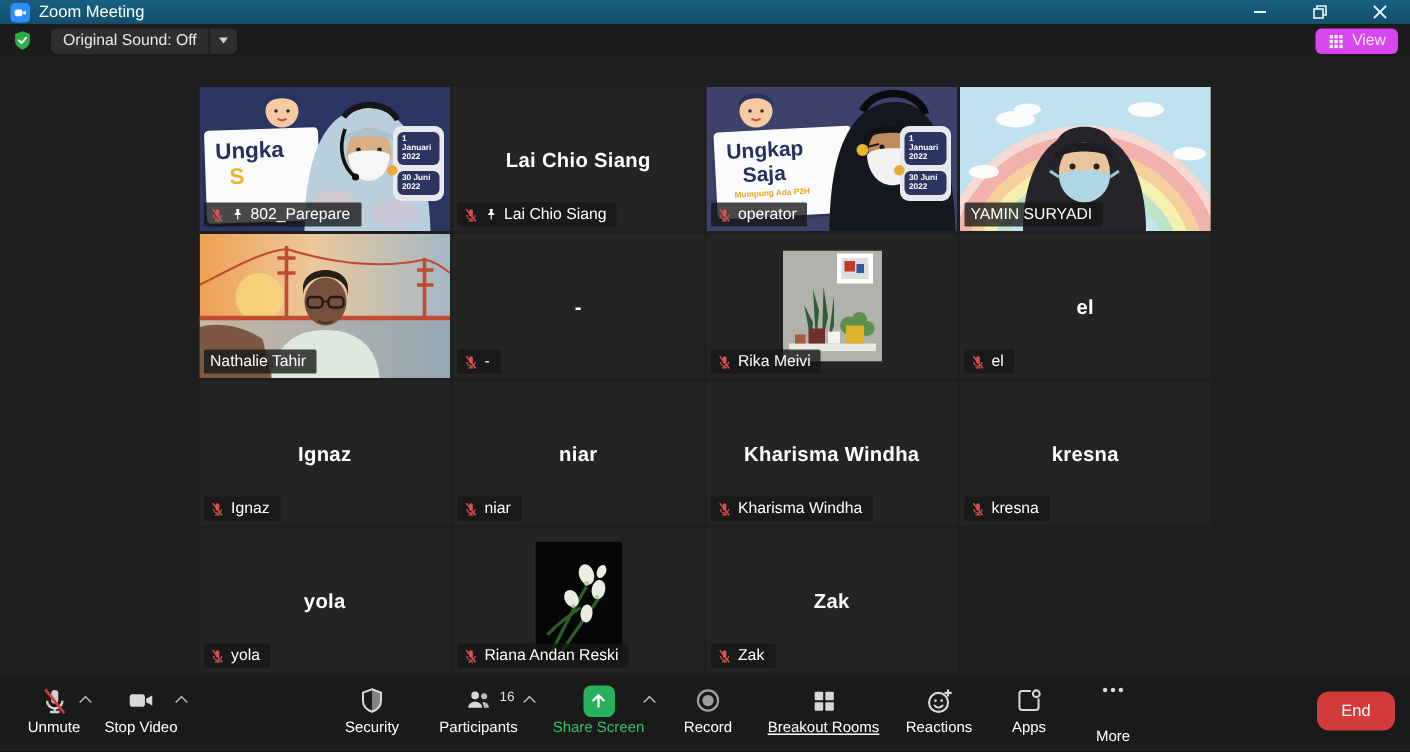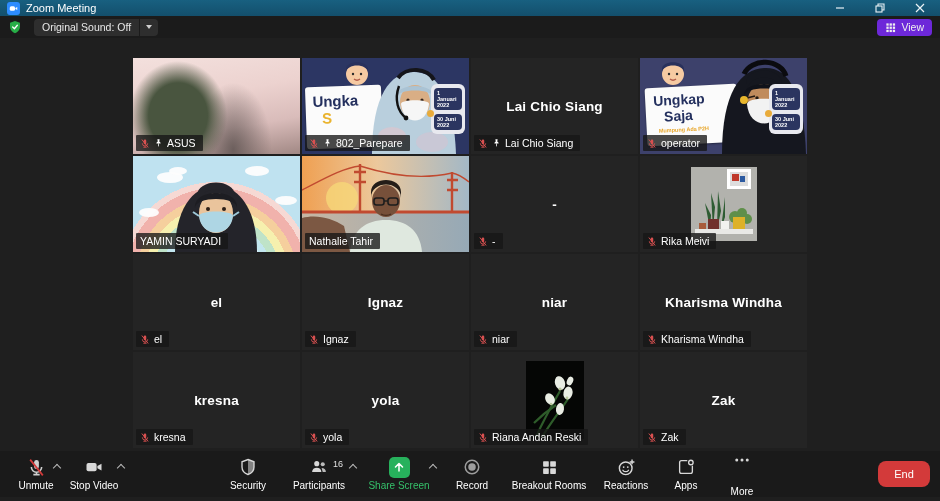--- a/index.html
+++ b/index.html
@@ -18,21 +18,21 @@
   .winbtn svg { display:block; }
 
   
   .topbar { height:22px; background:#1b1b1b; display:flex; align-items:center; flex:0 0 auto; padding:0 8px; }
   .shield-ok { width:14px; height:14px; margin-right:12px; }
   .os-btn { background:#2e2e2e; border-radius:4px; height:17px; display:flex; align-items:center; color:#e8e8e8; font-size:10.5px;justify-content:flex-end; }
   .os-label { padding:0 8px; }
   .os-sep { width:1px; height:17px; background:#1b1b1b; }
   .os-caret { padding:0 6px; display:flex; align-items:center; }
   .caret-dn { width:0; height:0; border-left:3.5px solid transparent; border-right:3.5px solid transparent; border-top:4px solid #cfcfcf; }
-  .view-btn { margin-left:auto; background:#6d28d9; border-radius:4px; height:17px; display:flex; align-items:center; gap:5px; padding:0 8px; color:#efefef; font-size:10.5px; }
+  .view-btn { margin-left:auto; background:#d946ef; border-radius:4px; height:17px; display:flex; align-items:center; gap:5px; padding:0 8px; color:#efefef; font-size:10.5px; }
 
   
   .stage { height:413px; background:#1f1f1f; flex:0 0 auto; display:flex; justify-content:center; }
   .grid { margin-top:20px; display:grid; grid-template-columns:repeat(4,167px); grid-auto-rows:96px; gap:2px; }
   .tile { position:relative; background:#242424; overflow:hidden; }
   .tile.active { outline:2px solid #ecdf9b; outline-offset:-2px; z-index:2; }
   .center-name { position:absolute; inset:0; display:flex; align-items:center; justify-content:center;
     color:#fff; font-size:13.5px; font-weight:bold; letter-spacing:.2px; }
   .nlabel { position:absolute; left:3px; bottom:3px; background:rgba(22,22,22,.78); color:#fff;
     font-size:10.5px; padding:2px 7px 2px 4px; display:flex; align-items:center; gap:4px; border-radius:1px; max-width:95%; white-space:nowrap; }
@@ -192,33 +192,20 @@
       <svg width="11" height="11" viewBox="0 0 24 24" style="color:#efefef">
           <use href="#i-grid9"></use>
         </svg>
       <span>View</span>
     </div>
   </div>
 
   <div class="stage">
     <div class="grid">
 
-      <div class="tile">
-        <div class="fill asus-bg"></div>
-        <div class="nlabel">
-          <svg width="10" height="11" viewBox="0 0 24 24" style="color:#d95050">
-              <use href="#i-mic"></use>
-              <path d="M4.5 2.5l15 19" stroke="#d95050" stroke-width="2.4"></path>
-            </svg>
-          <svg width="9" height="10" viewBox="0 0 24 24" style="color:#fff">
-              <use href="#i-pin"></use>
-            </svg>
-          <span>ASUS</span>
-        </div>
-      </div>
 
       <div class="tile">
         <div class="fill navy-bg1">
           <div class="yellow-circle" style="width:62px;height:62px;left:96px;top:26px;"></div>
 
           <svg width="30" height="26" viewBox="0 0 30 26" style="position:absolute;left:40px;top:2px;">
             <circle cx="15" cy="14" r="11" fill="#f6caa2"></circle>
             <path d="M4 13 C4 3 26 3 26 13 L26 9 C26 0 4 0 4 9 Z" fill="#29315c"></path>
             <circle cx="11" cy="14" r="1.2" fill="#2b2b2b"></circle>
               <circle cx="19" cy="14" r="1.2" fill="#2b2b2b"></circle>
@@ -588,21 +575,21 @@
         <span class="chev-up" style="right:-2px;"></span>
       </div>
       <div class="ctrl">
         <span class="ic">
             <svg width="18" height="18" viewBox="0 0 24 24" style="color:#9d9d9d">
               <use href="#i-record"></use>
             </svg>
           </span>
         <span>Record</span>
       </div>
-      <div class="ctrl" style="min-width:78px;">
+      <div class="ctrl" style="min-width:78px;text-decoration:underline;">
         <span class="ic">
             <svg width="17" height="17" viewBox="0 0 24 24" style="color:#d8d8d8">
               <use href="#i-breakout"></use>
             </svg>
           </span>
         <span>Breakout Rooms</span>
       </div>
       <div class="ctrl">
         <span class="ic">
             <svg width="19" height="19" viewBox="0 0 24 24" style="color:#d8d8d8">

